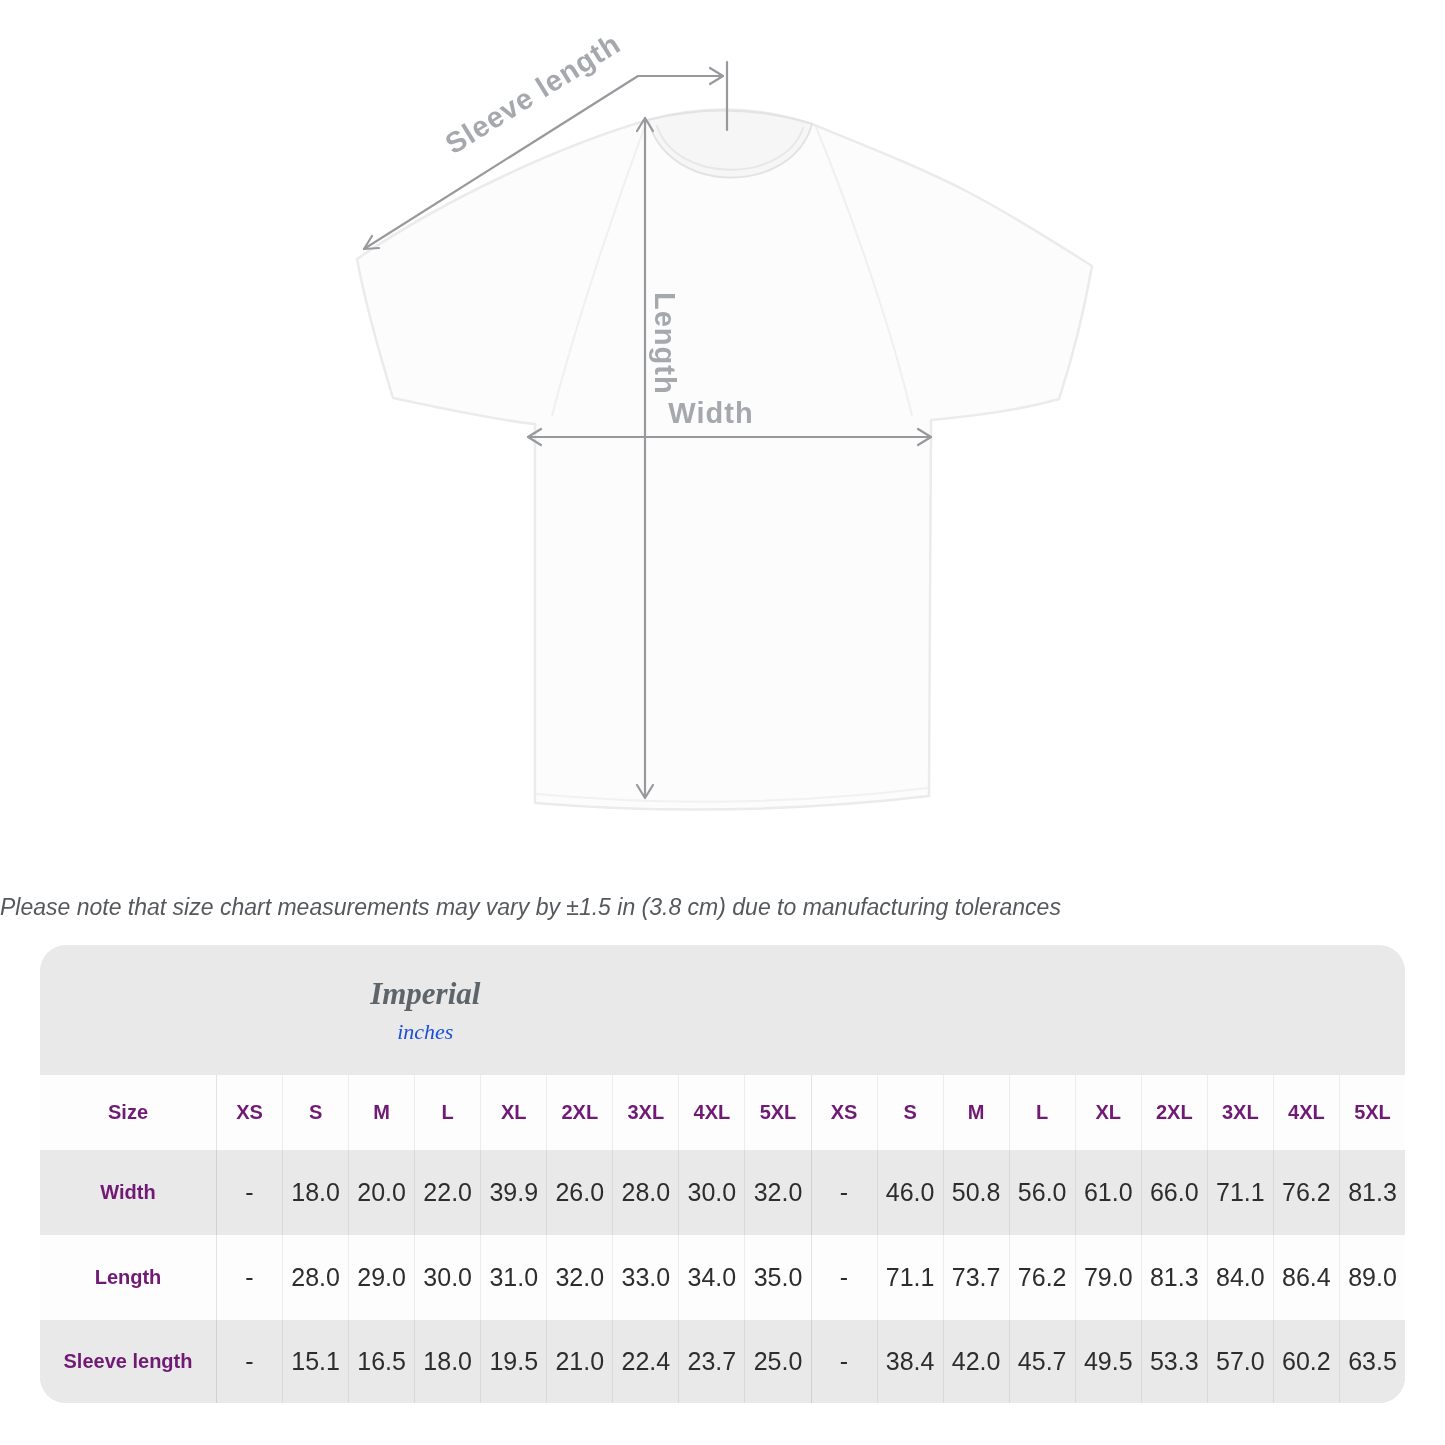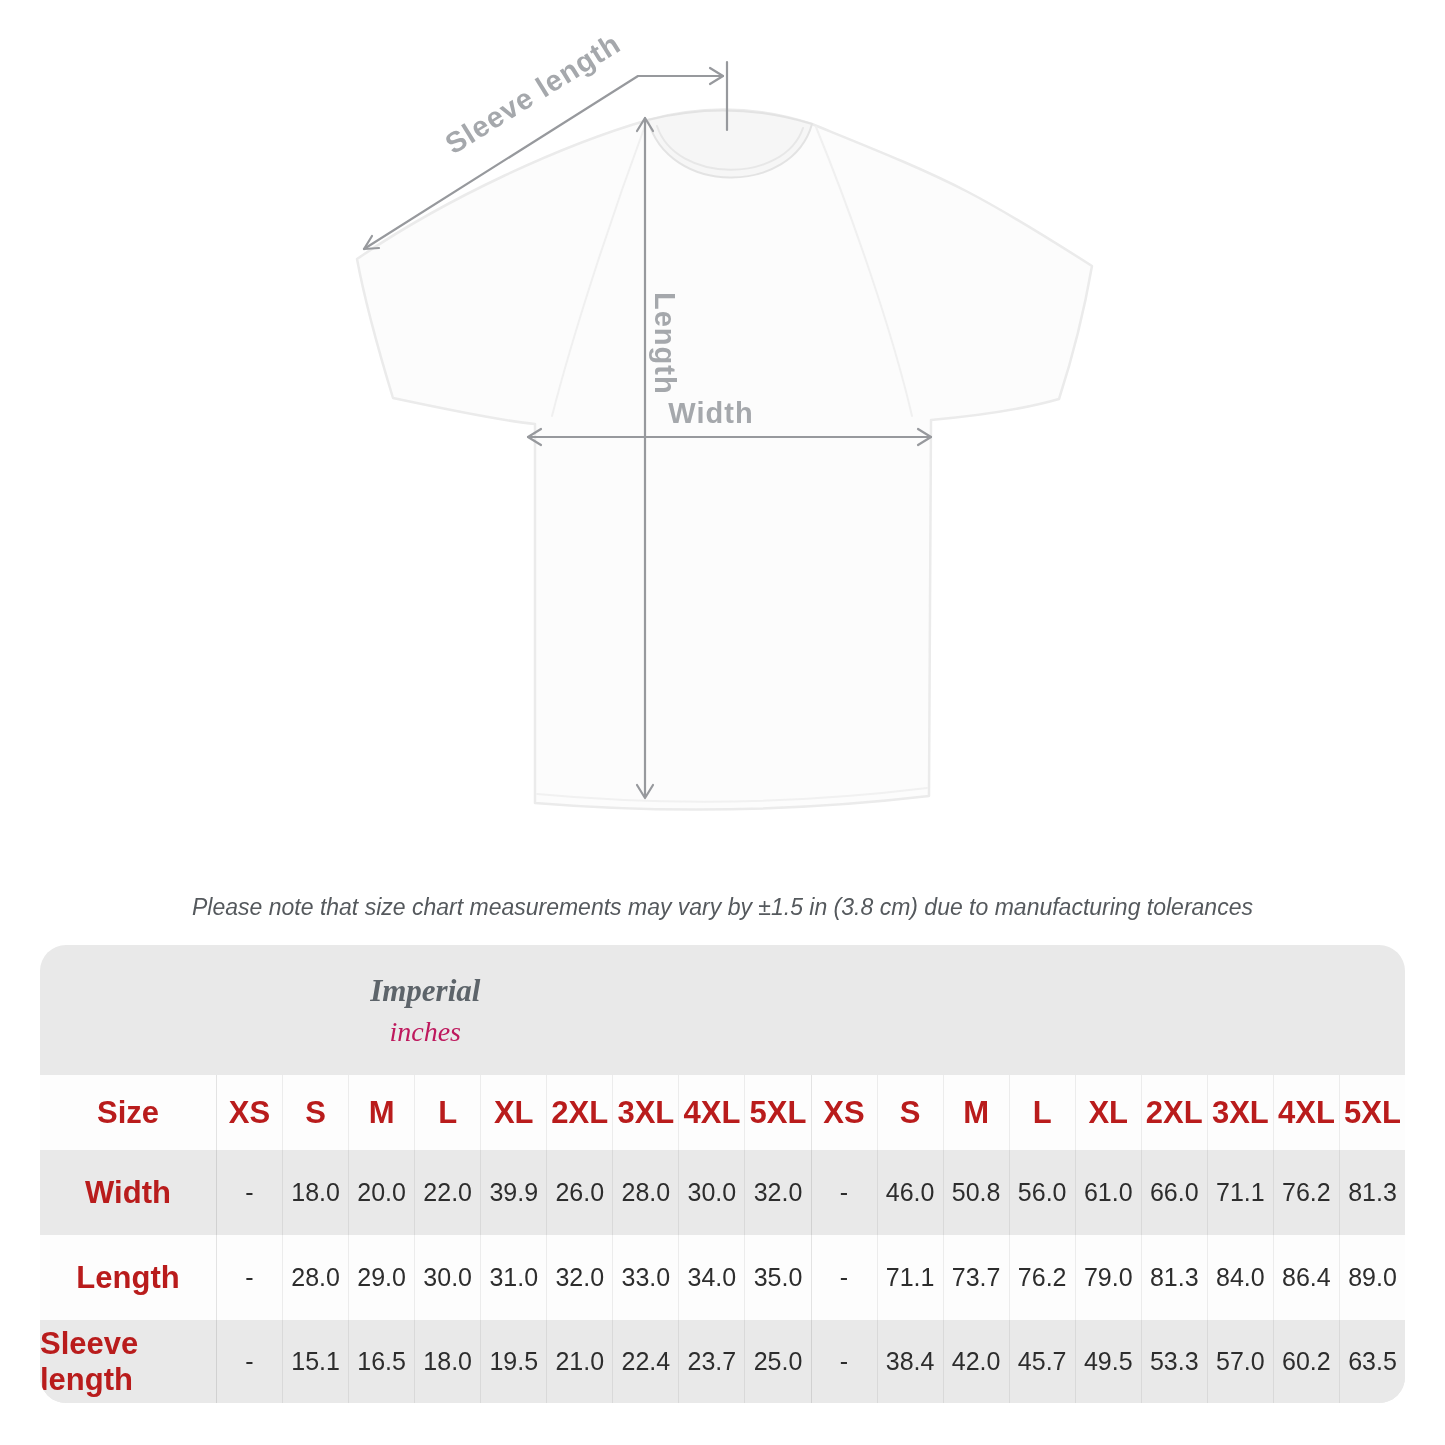--- a/index.html
+++ b/index.html
@@ -5,39 +5,39 @@
   html,body{margin:0;padding:0;background:#ffffff;}
   .page{position:relative;width:1445px;height:1445px;background:#ffffff;overflow:hidden;
         font-family:"Liberation Sans",sans-serif;}
   
   #tshirt{position:absolute;left:0;top:0;width:1445px;height:830px;display:block;}
   .annot-label{font-family:"Liberation Sans",sans-serif;font-weight:bold;font-size:29px;
                fill:#a5a8ac;letter-spacing:1px;}
   
   .title{position:absolute;left:0;top:845px;width:100%;text-align:center;
          font-size:37px;font-weight:bold;color:#3a3d40;}
-  .subtitle{position:absolute;left:0;top:894px;width:100%;text-align:center;
+  .subtitle{position:absolute;left:0;top:894px;width:100%;
             font-size:23px;font-style:italic;color:#55595d;}
   
   #size-table{position:absolute;left:40px;top:945px;width:1365px;background:#e9e9e9;
               border-radius:26px;overflow:hidden;}
   .group-row{display:grid;grid-template-columns:770.5px auto;height:130px;font-family:Liberation Serif, serif;}
   .group-cell{display:flex;flex-direction:column;align-items:center;justify-content:center;gap:7px;}
   .group-label{font-weight:bold;font-style:italic;font-size:31px;color:#5d646a;}
-  .group-sub{font-style:italic;font-size:28px;color:#be185d;}
+  .group-sub{font-style:italic;font-size:22px;color:#1d4ed8;}
   .trow{display:grid;grid-template-columns:176px repeat(18,1fr);}
   .header-row{height:75px;background:#fdfdfd;}
   .row-gray{height:85px;background:#e9e9e9;}
   .row-white{height:85px;background:#fdfdfd;}
   .row-last{height:83px;}
   .cell{display:flex;align-items:center;justify-content:center;
         border-left:1px solid rgba(0,0,0,0.065);}
   .cell:first-child{border-left:none;}
   .sep-strong{border-left:1px solid rgba(0,0,0,0.10);}
-  .hdr{font-weight:bold;font-size:31px;color:#b91c1c;}
+  .hdr{font-weight:bold;font-size:20px;color:#701a75;}
   .val{font-size:25px;color:#2d2d2d;}
 </style>
 </head>
 <body>
 
 <div class="page">
 
   <svg id="tshirt" viewBox="0 0 1445 830" xmlns="http://www.w3.org/2000/svg">
 
     <g stroke-linecap="round" stroke-linejoin="round">

